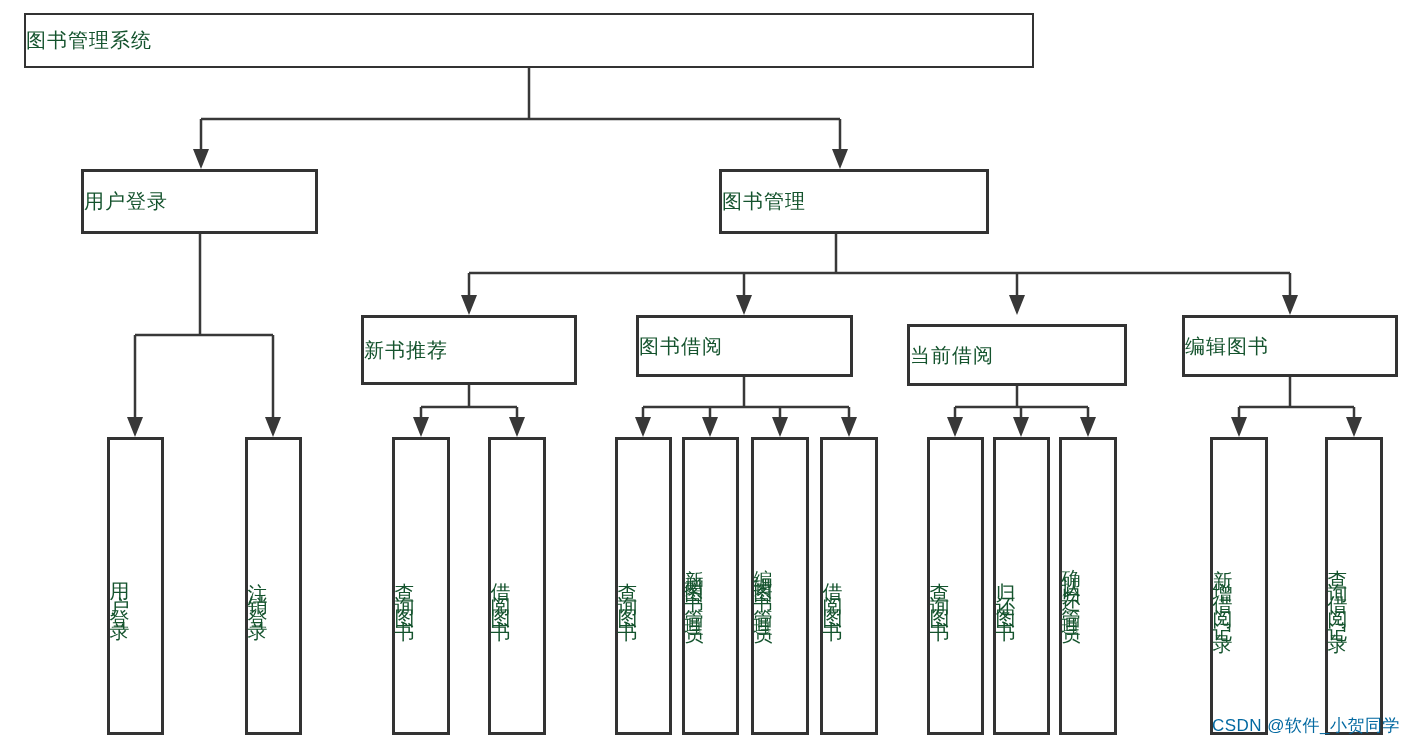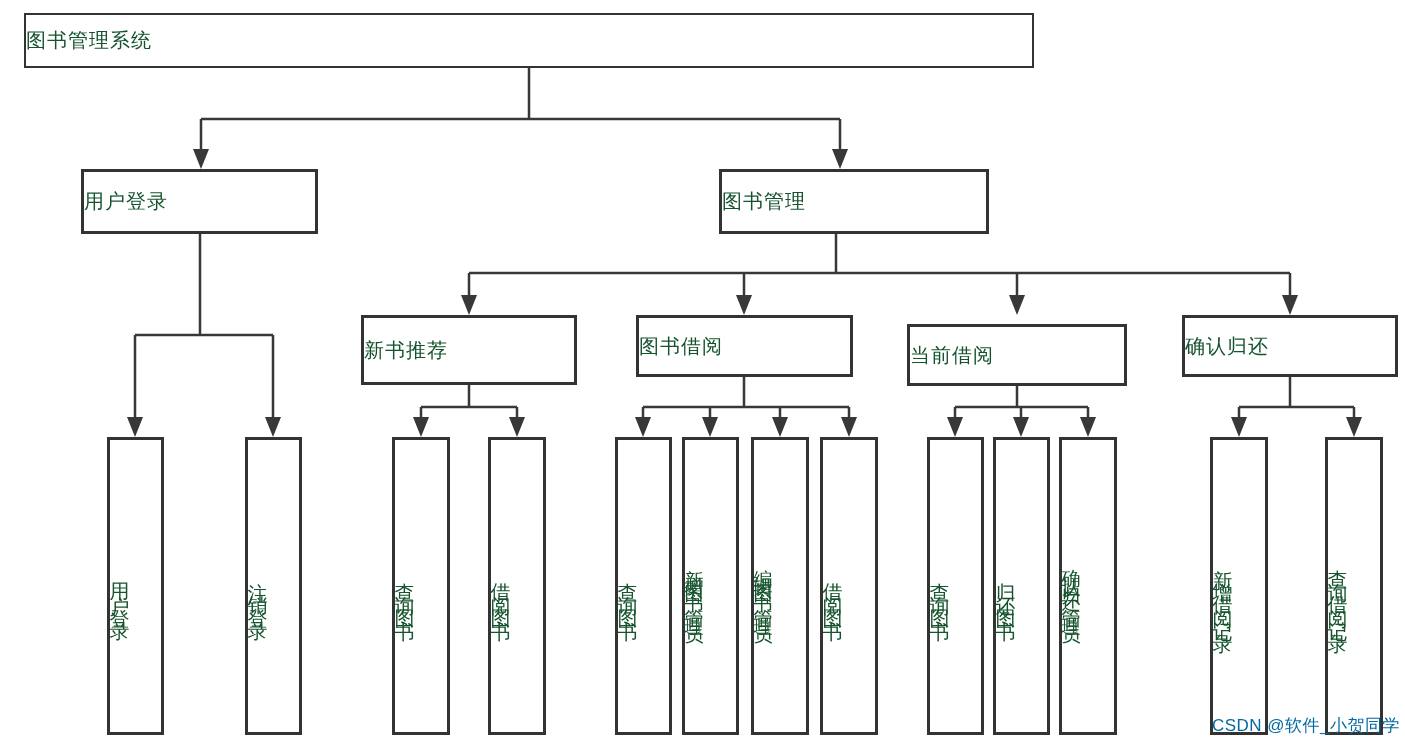--- a/index.html
+++ b/index.html
@@ -62,21 +62,21 @@
   <div class="box h" style="left:361px; top:315px; width:216px; height:70px;">
     <span>新书推荐</span>
   </div>
   <div class="box h" style="left:636px; top:315px; width:217px; height:62px;">
     <span>图书借阅</span>
   </div>
   <div class="box h" style="left:907px; top:324px; width:220px; height:62px;">
     <span>当前借阅</span>
   </div>
   <div class="box h" style="left:1182px; top:315px; width:216px; height:62px;">
-    <span>确认归还</span>
+    <span>编辑图书</span>
   </div>
 
   <div class="box v" style="left:107px; top:437px; width:57px; height:298px;">
     <span class="vlabel">用户登录</span>
   </div>
   <div class="box v" style="left:245px; top:437px; width:57px; height:298px;">
     <span class="vlabel">注销登录</span>
   </div>
 
   <div class="box v" style="left:392px; top:437px; width:58px; height:298px;">

